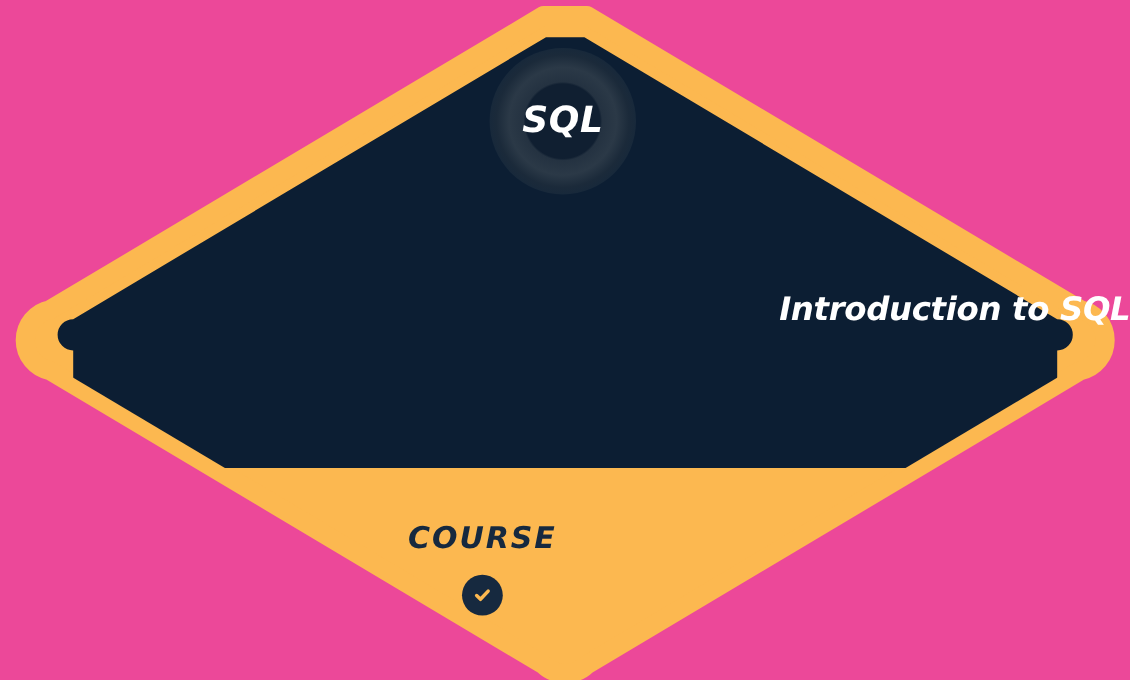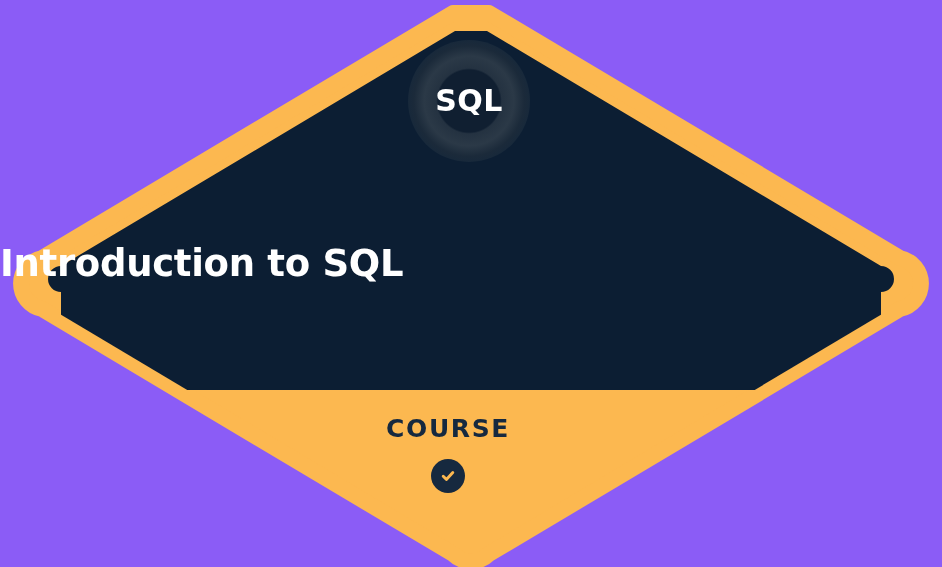--- a/index.html
+++ b/index.html
@@ -11,21 +11,22 @@
     width: 942px;
     height: 567px;
     overflow: hidden;
     font-family: "DejaVu Sans", "Liberation Sans", sans-serif;
   }
 
   #badge-root {
     position: relative;
     width: 942px;
     height: 567px;
-    background: #8b5cf6;
+    background: #ec4899;
+    font-style: italic;
   }
 
   
   #badge-svg {
     position: absolute;
     left: 0;
     top: 0;
     width: 942px;
     height: 567px;
     display: block;
@@ -62,38 +63,37 @@
     font-family: "DejaVu Sans", "Liberation Sans", sans-serif;
     user-select: none;
   }
 
   
   #course-title {
     position: absolute;
     left: 0;
     top: 243px;
     width: 942px;
-    text-align: left;
+    text-align: right;
     color: #ffffff;
-    font-size: 37px;
+    font-size: 27px;
     font-weight: 700;
     letter-spacing: -0.3px;
     line-height: 1.15;
     font-family: "DejaVu Sans", "Liberation Sans", sans-serif;
     user-select: none;
   }
 
   
   #completion-block {
     position: absolute;
     left: 0;
-    top: 412px;
+    top: 432px;
     width: 804px;
     text-align: center;
-    padding-left: 46px;
   }
   .completion-line {
     color: #16293f;
     font-size: 25px;
     font-weight: 700;
     letter-spacing: 1.6px;
     line-height: 1.38;
     font-family: "DejaVu Sans", "Liberation Sans", sans-serif;
     user-select: none;
   }

